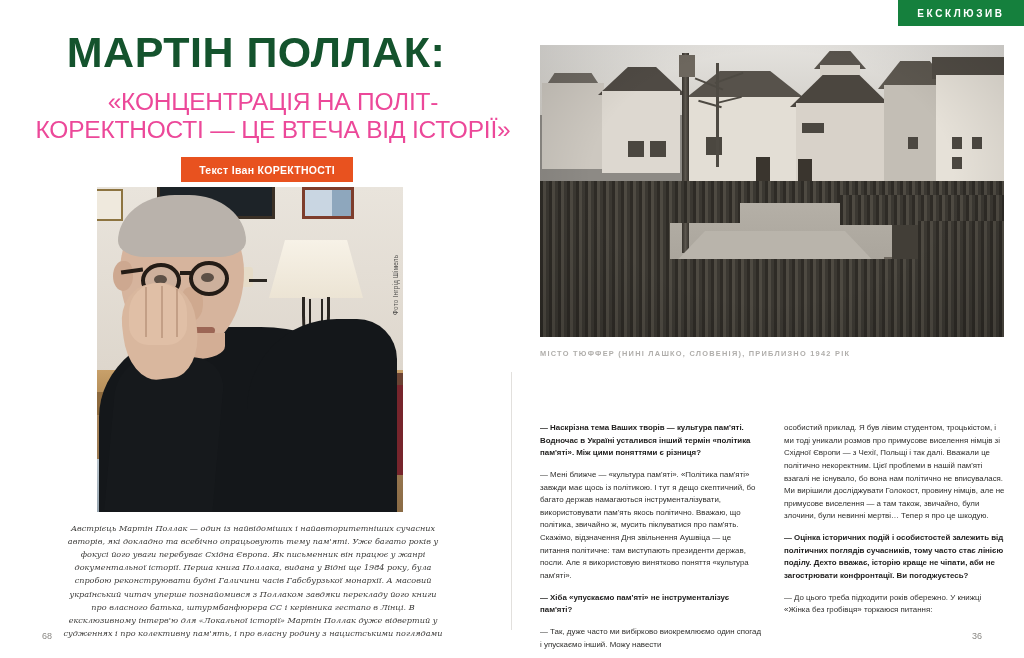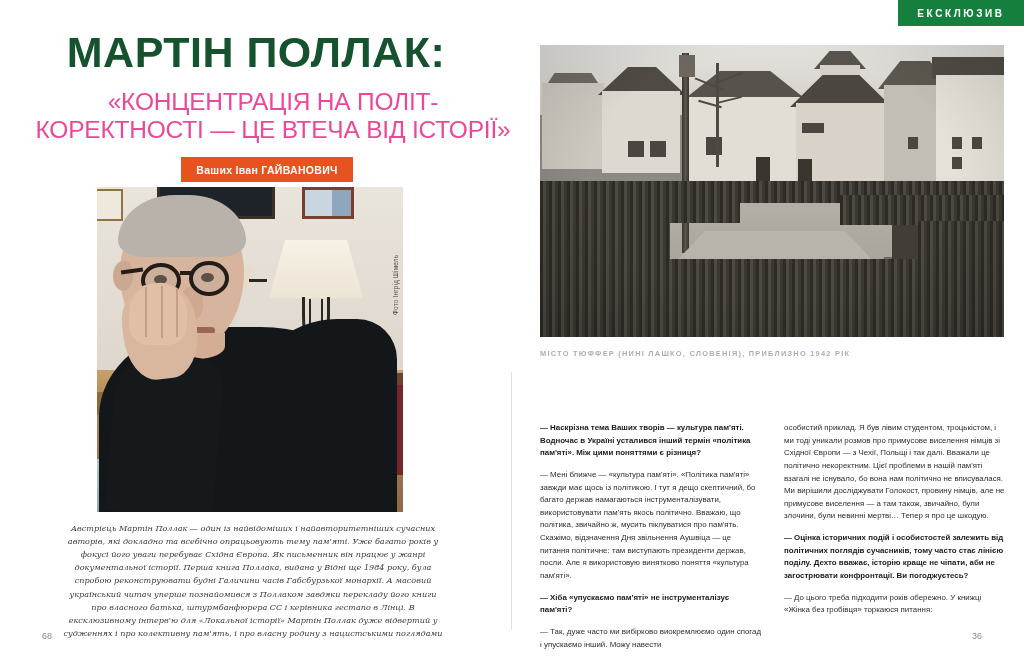--- a/index.html
+++ b/index.html
@@ -415,21 +415,21 @@
 
   <div id="page-left">
 
     <div class="headline">МАРТІН ПОЛЛАК:</div>
 
     <div class="subhead">
       <span class="ln">«КОНЦЕНТРАЦІЯ НА ПОЛІТ-</span>
       <span class="ln">КОРЕКТНОСТІ — ЦЕ ВТЕЧА ВІД ІСТОРІЇ»</span>
     </div>
 
-    <div class="byline-badge">Ваших Іван ГАЙВАНОВИЧ</div>
+    <div class="byline-badge">Текст Іван КОРЕКТНОСТІ</div>
 
     <div id="portrait">
       <div class="ph p-wall"></div>
       <div class="ph p-frame1">
           <i></i>
         </div>
       <div class="ph p-frame2"></div>
       <div class="ph p-frame3">
           <i></i>
         </div>

